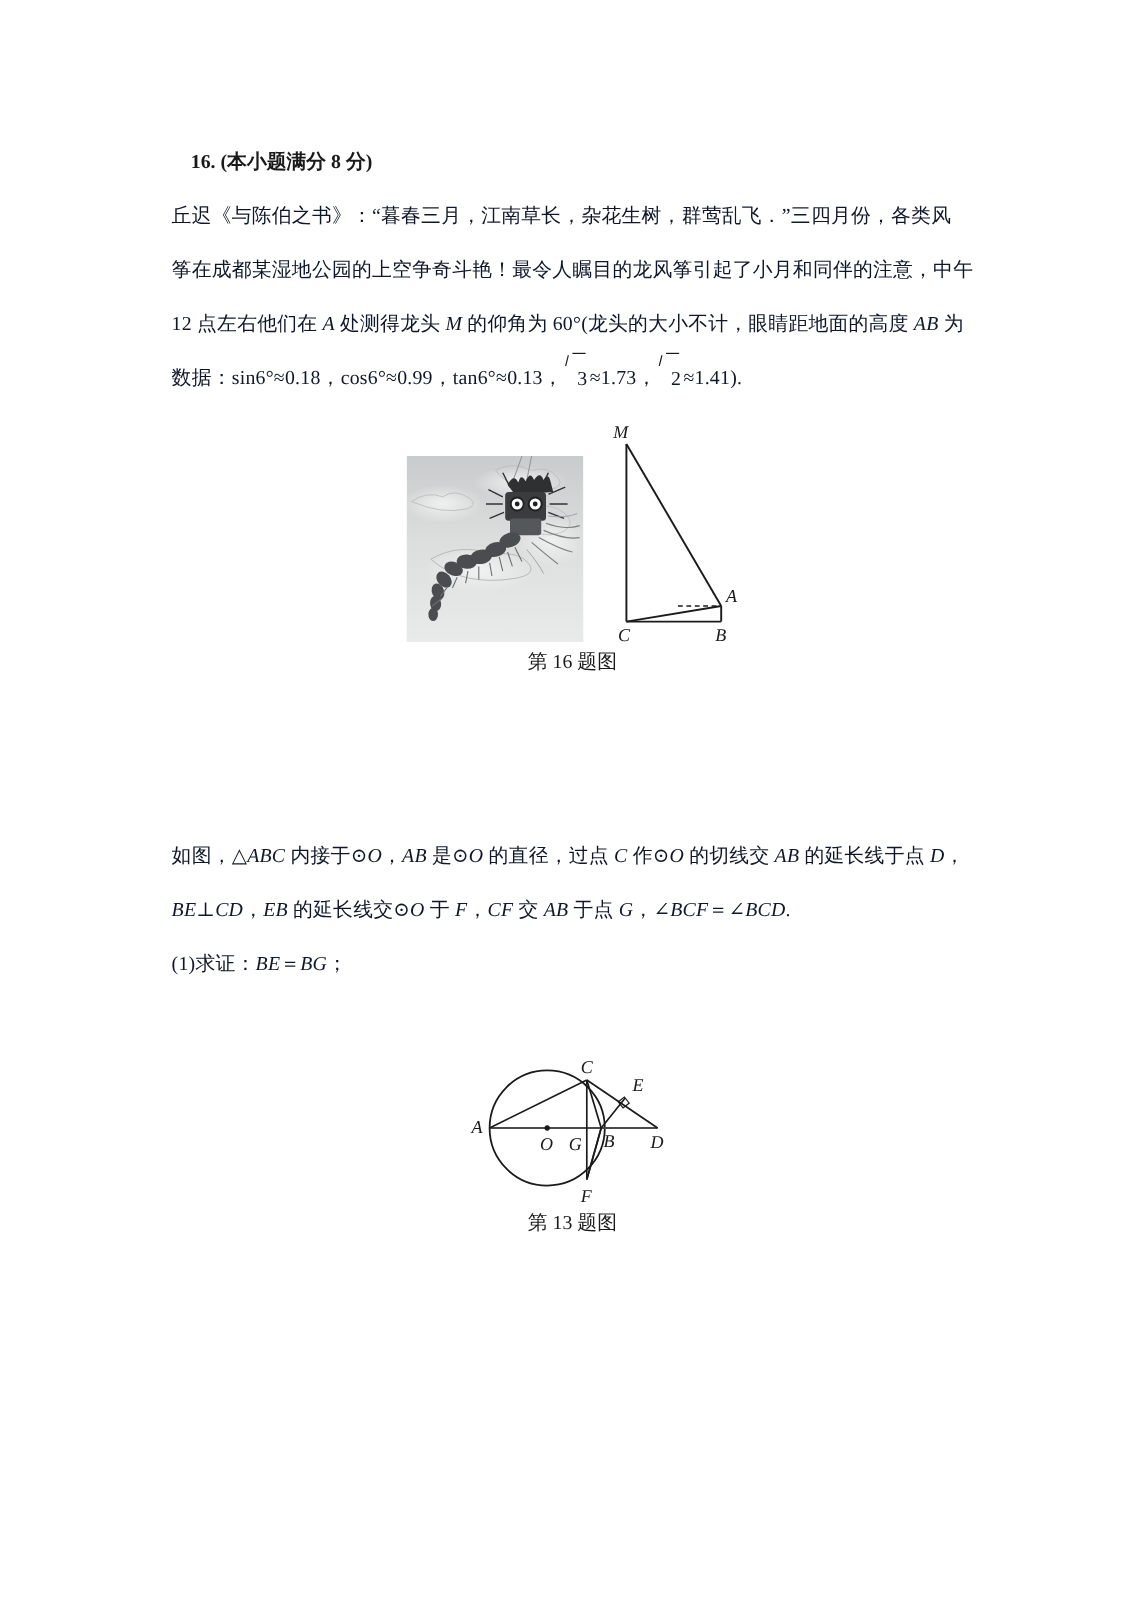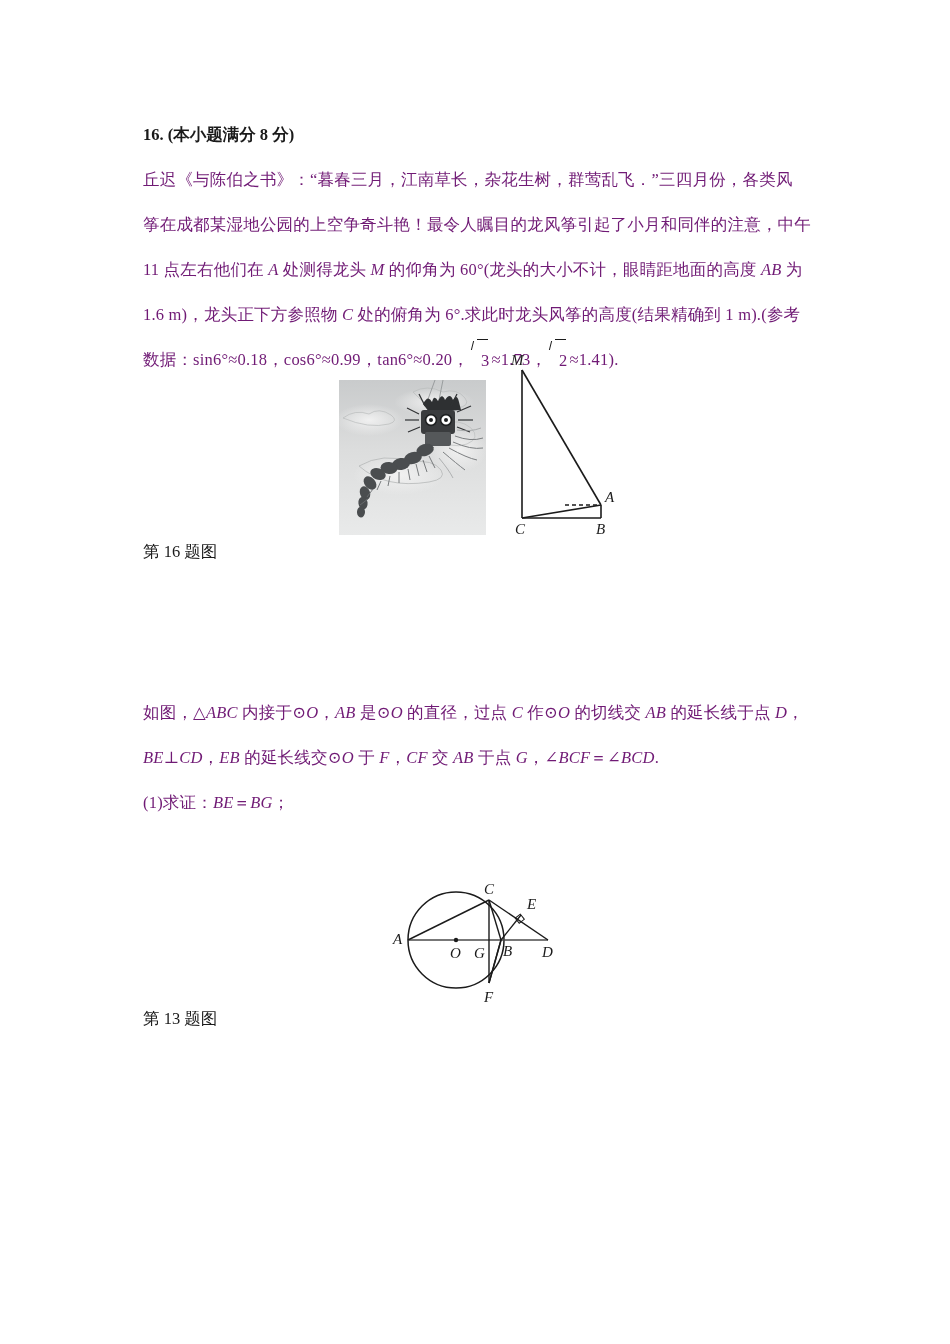--- a/index.html
+++ b/index.html
@@ -26,26 +26,27 @@
     position: absolute;
     left: 143px;
     top: 112px;
     width: 668px;
   }
   .qline {
     font-size: 16.5px;
     line-height: 45px;
     letter-spacing: 0.2px;
     white-space: nowrap;
-    color: #701a75;
+    color: #0f172a;
   }
   .qhead {
     font-size: 16.5px;
     line-height: 45px;
     font-weight: 600;
+    margin-left: 16px;
   }
   .ital {
     font-style: italic;
     font-family: "Liberation Serif", "DejaVu Serif", serif;
   }
   
   .rad {
     display: inline-block;
     position: relative;
     padding-left: 10px;
@@ -93,21 +94,21 @@
   .tri16 {
     position: absolute;
     left: 355px;
     top: 0px;
     width: 140px;
     height: 200px;
   }
   .cap {
     position: absolute;
     width: 100%;
-    text-align: left;
+    text-align: center;
     font-size: 16.5px;
     color: #1b1b1b;
   }
   .cap16 { left: 0; top: 196px; }
 
   
   .fig17 {
     position: absolute;
     left: 143px;
     top: 880px;
@@ -136,25 +137,24 @@
 <div class="page">
 
   <div class="content">
 
     <div class="qhead">16. (本小题满分 8 分)</div>
 
     <div class="qline">丘迟《与陈伯之书》：“暮春三月，江南草长，杂花生树，群莺乱飞．”三四月份，各类风</div>
 
     <div class="qline">筝在成都某湿地公园的上空争奇斗艳！最令人瞩目的龙风筝引起了小月和同伴的注意，中午</div>
 
-    <div class="qline"><span>11 点左右他们在 </span><span class="ital">A</span><span> 处测得龙头 </span><span class="ital">M</span><span> 的仰角为 60°(龙头的大小不计，眼睛距地面的高度 </span><span class="ital">AB</span><span> 为</span></div>
-
-    <div class="qline"><span>1.6 m)，龙头正下方参照物 </span><span class="ital">C</span><span> 处的俯角为 6°.求此时龙头风筝的高度(结果精确到 1 m).(参考</span></div>
-
-    <div class="qline"><span>数据：</span><span>sin6°≈0.18，</span><span>cos6°≈0.99，</span><span>tan6°≈0.20，</span><span class="rad"><span>3</span></span><span>≈1.73，</span><span class="rad"><span>2</span></span><span>≈1.41).</span></div>
+    <div class="qline"><span>12 点左右他们在 </span><span class="ital">A</span><span> 处测得龙头 </span><span class="ital">M</span><span> 的仰角为 60°(龙头的大小不计，眼睛距地面的高度 </span><span class="ital">AB</span><span> 为</span></div>
+
+
+    <div class="qline"><span>数据：</span><span>sin6°≈0.18，</span><span>cos6°≈0.99，</span><span>tan6°≈0.13，</span><span class="rad"><span>3</span></span><span>≈1.73，</span><span class="rad"><span>2</span></span><span>≈1.41).</span></div>
 
   </div>
 
   <div class="fig16">
 
     <div class="kite-photo">
       <svg width="147" height="155" viewBox="0 0 147 155" xmlns="http://www.w3.org/2000/svg">
         <defs>
           <linearGradient id="skyg" x1="0" y1="0" x2="0" y2="1">
             <stop offset="0%" stop-color="#c9cbcc"></stop>

